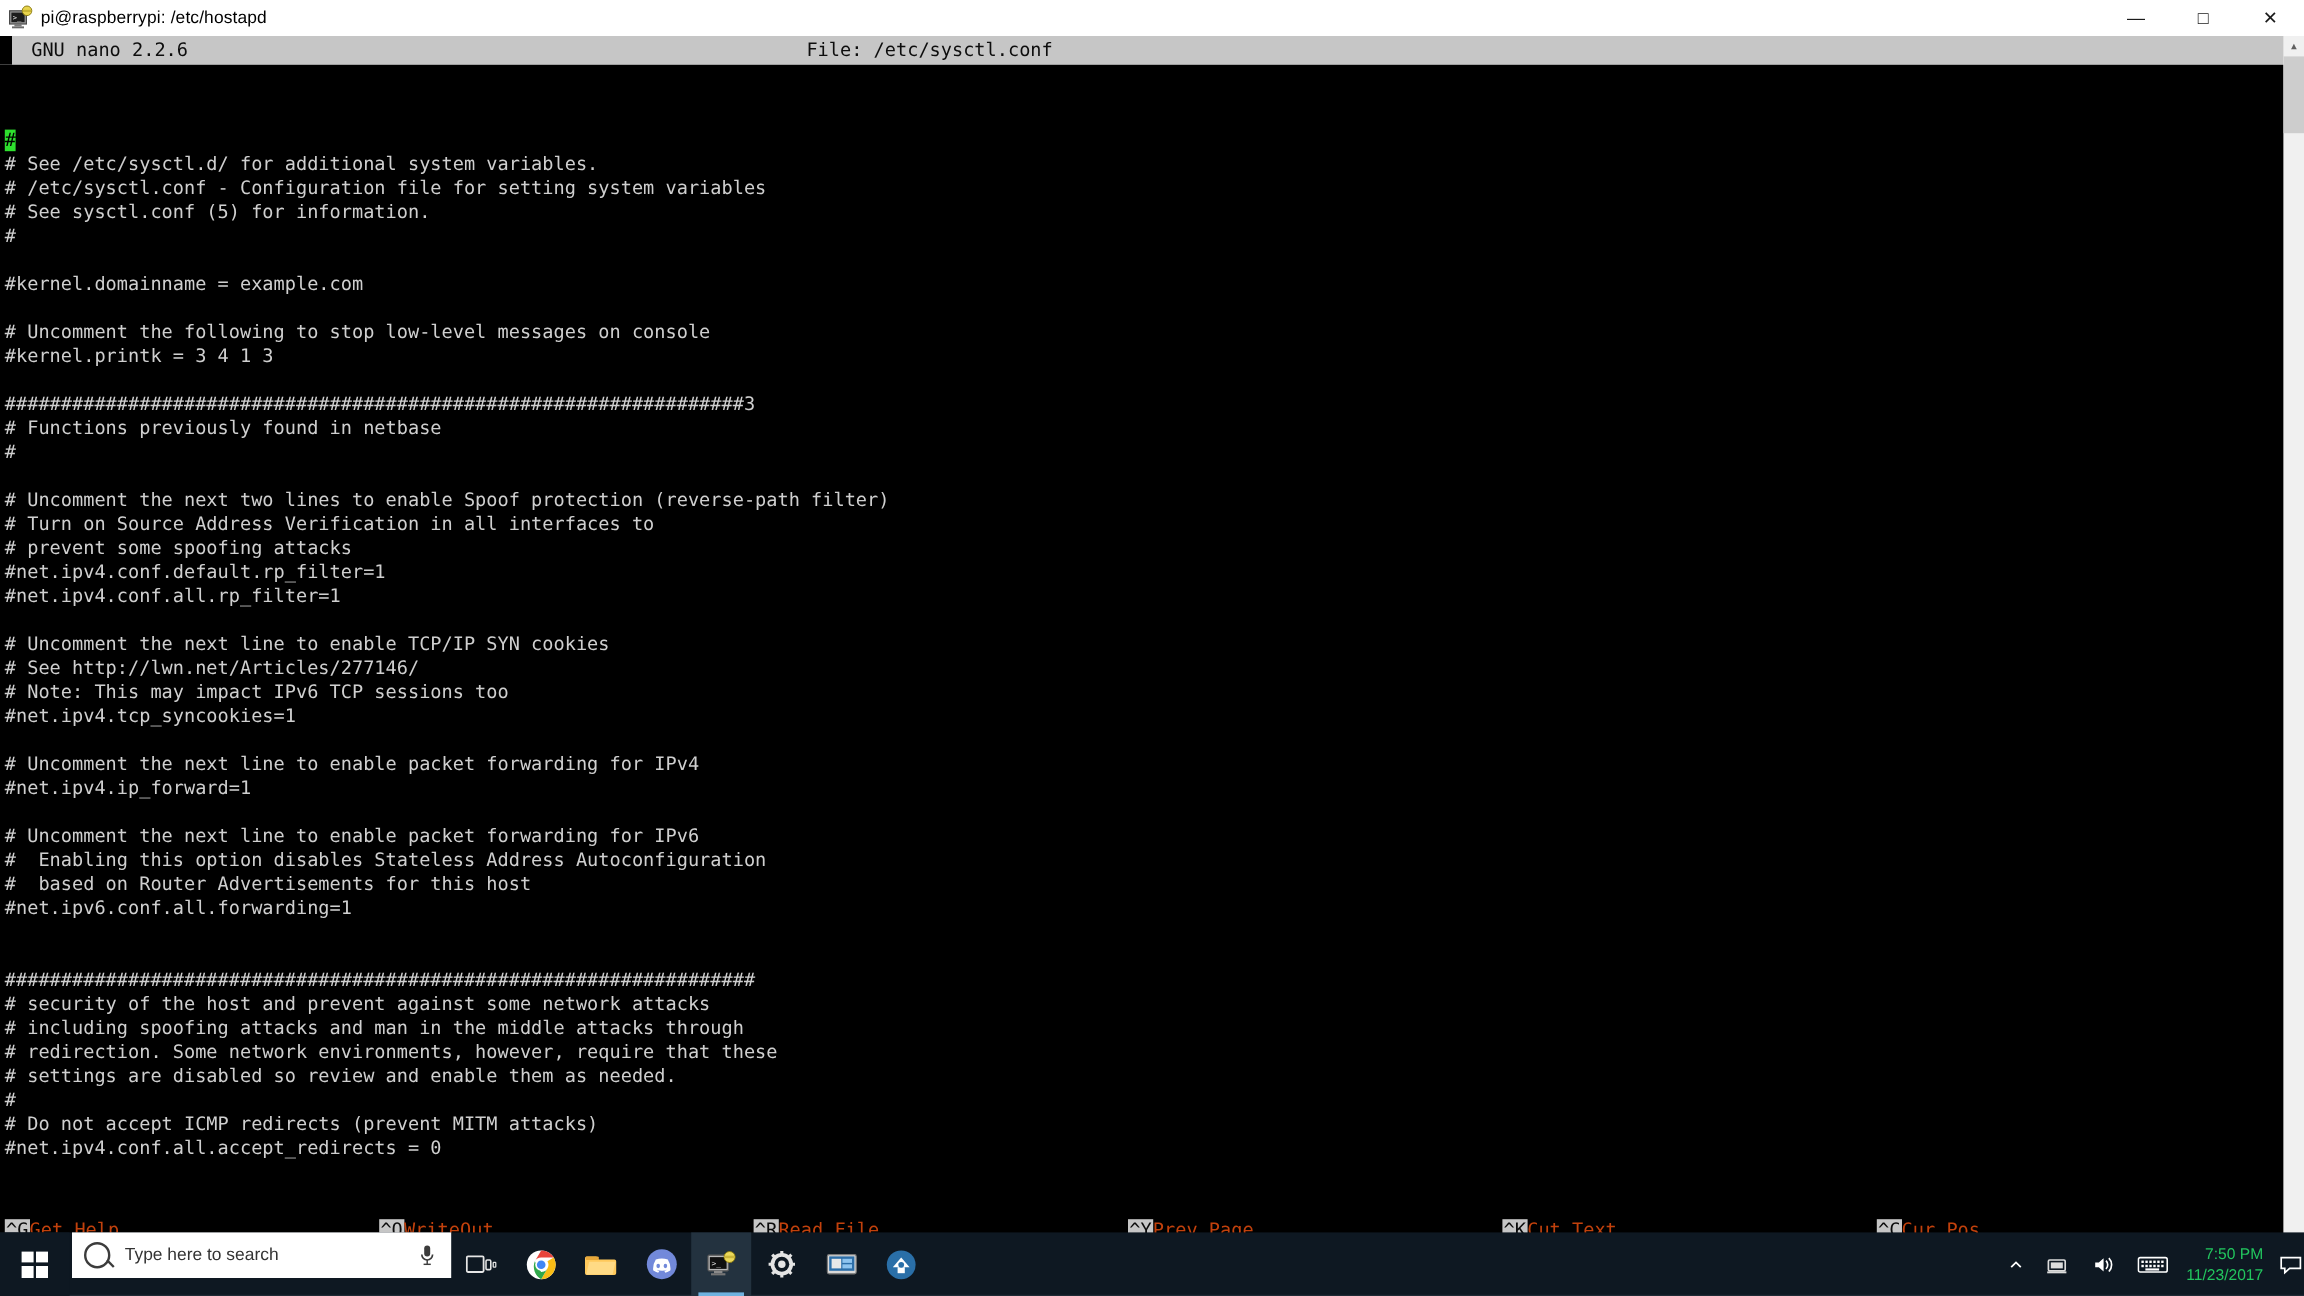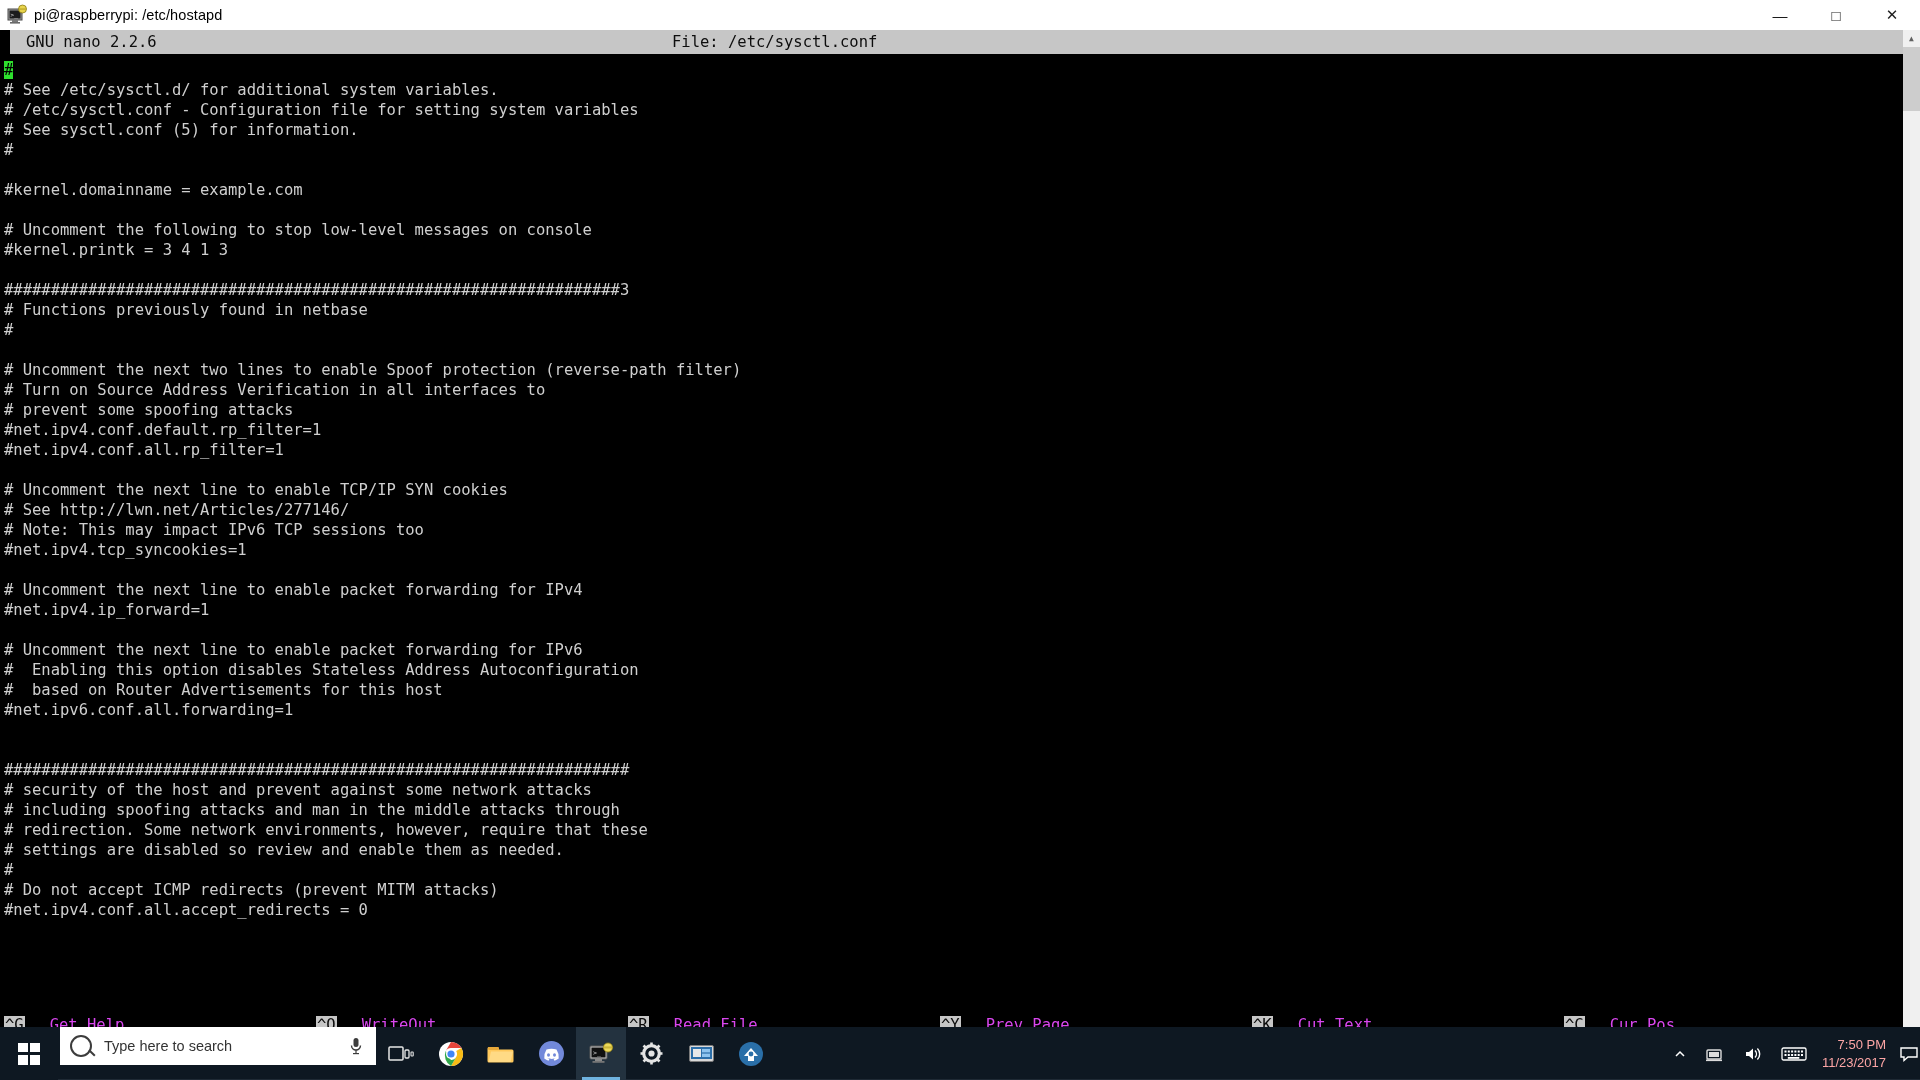--- a/index.html
+++ b/index.html
@@ -27,20 +27,21 @@
   #tb-buttons div {
     width:56px; height:30px; display:flex; align-items:center; justify-content:center;
     color:#1b1b1b; font-size:15px; font-family:"Liberation Sans", sans-serif;
   }
 
   
   #terminal {
     flex:1 1 auto; background:#000000; position:relative;
     display:flex; flex-direction:column;
     font-family:"DejaVu Sans Mono", "Liberation Mono", monospace;
+    gap:47px;
   }
   .term-line {
     font-family:"DejaVu Sans Mono","Liberation Mono",monospace;
     font-size:15.5px; line-height:20px; height:20px;
     color:#cfcfcf; white-space:pre; letter-spacing:0px;
   }
 
   
   #nano-header {
     background:#c6c6c6; color:#0d0d0d; height:24px; line-height:24px;
@@ -67,21 +68,21 @@
     font-family:"DejaVu Sans Mono","Liberation Mono",monospace;
     font-size:15.5px;
   }
   .sc-col { position:absolute; top:0; }
   .sc-row { height:20px; line-height:20px; white-space:pre; display:flex; align-items:center; }
   .sc-key {
     background:#c6c6c6; color:#0a0a0a; padding:0 1px;
     font-family:"DejaVu Sans Mono","Liberation Mono",monospace;
     display:inline-block; height:19px; line-height:19px;
   }
-  .sc-label { color:#d946ef; margin-left:25px; }
+  .sc-label { color:#c2410c; margin-left:0; }
 
   
   #term-scrollbar {
     position:absolute; right:0; top:0; width:17px; bottom:0; background:#f0f0f0;
     display:flex; flex-direction:column; align-items:center;
   }
   #term-scrollbar .sb-arrow {
     width:17px; height:17px; background:#f0f0f0; display:flex;
     align-items:center; justify-content:center; font-size:8px; color:#606060;
   }
@@ -131,21 +132,21 @@
     background:#6fb3e0;
   }
 
   #tray {
     margin-left:auto; display:flex; align-items:center; height:53px;
     color:#ffffff; font-size:12.5px;
   }
   #tray .tr-item { padding:0 9px; display:flex; align-items:center; height:53px; }
   #clock {
     display:flex; flex-direction:column; justify-content:center; align-items:flex-end;
-    height:53px; padding:0 12px 0 6px; font-size:13px; line-height:18px; color:#fca5a5;
+    height:53px; padding:0 12px 0 6px; font-size:13px; line-height:18px; color:#22c55e;
     font-family:"Liberation Sans", sans-serif;
   }
   #notif-btn { width:22px; height:53px; display:flex; align-items:center; justify-content:center; }
 
   svg { display:block; }
 </style>
 </head>
 <body>
 
 <div id="window">

